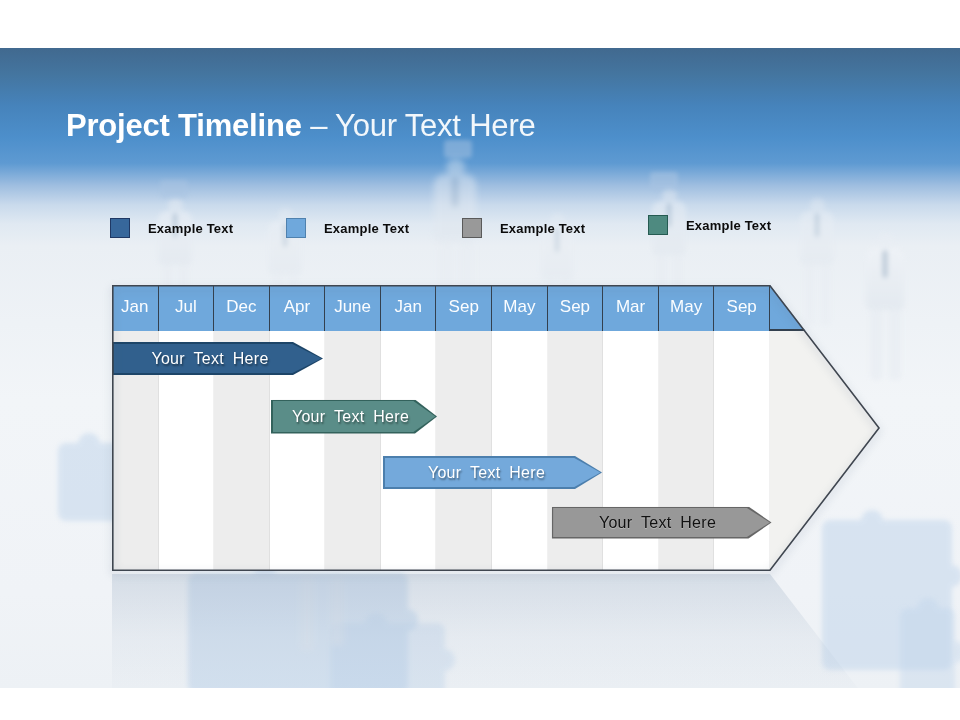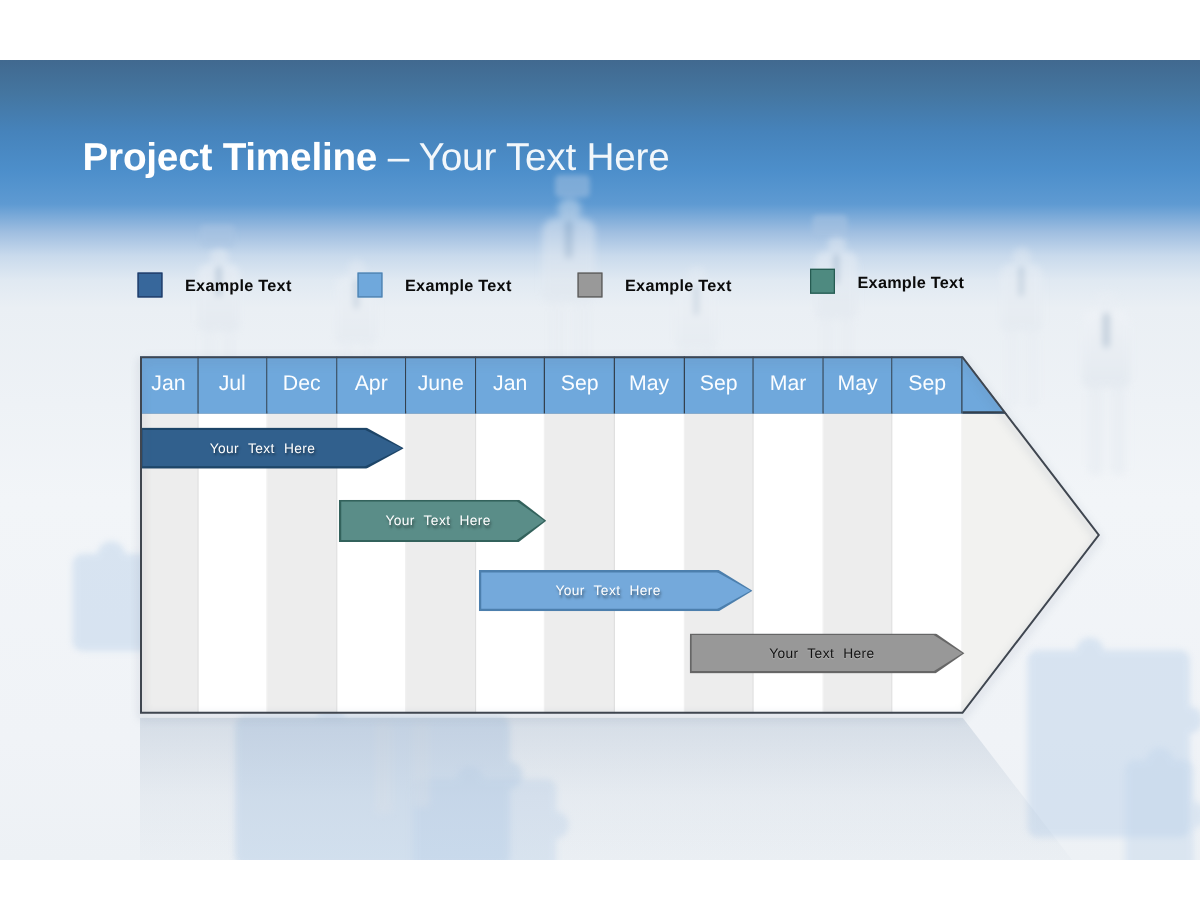--- a/index.html
+++ b/index.html
@@ -66,21 +66,21 @@
     filter:drop-shadow(0 3px 4px rgba(90,110,135,0.45)); pointer-events:none; }
 
   
   .bar { position:absolute; --tip:26px;
     clip-path:polygon(0 0, calc(100% - var(--tip)) 0, 100% 50%, calc(100% - var(--tip)) 100%, 0 100%);
     background:var(--border,#333);
     filter:drop-shadow(2px 3px 3px rgba(30,40,55,0.38)); }
   .bar-fill { position:absolute; inset:1.6px; background:var(--fill,#888);
     clip-path:polygon(0 0, calc(100% - var(--tip)) 0, 100% 50%, calc(100% - var(--tip)) 100%, 0 100%); }
   .bar-label { position:absolute; inset:0; display:flex; align-items:center; justify-content:center;
-    padding-right:var(--tip); color:var(--text,#fff); font-size:11px; letter-spacing:0.3px;
+    padding-right:var(--tip); color:var(--text,#fff); font-size:16px; letter-spacing:0.3px;
     word-spacing:4px; text-shadow:1px 2px 2px rgba(0,0,0,0.45);padding-left:15px; }
   .bar--dark-text .bar-label { text-shadow:0 1px 1px rgba(255,255,255,0.35); }
 
   
   .reflection { position:absolute; left:112px; top:526px; width:768px; height:286px;
     clip-path:polygon(0 0, 658px 0, 100% 143px, 658px 100%, 0 100%);
     background:linear-gradient(180deg, rgba(150,170,192,0.30) 0%, rgba(150,170,192,0.10) 22%, rgba(150,170,192,0) 48%);
     pointer-events:none; }
 </style>
 </head>

